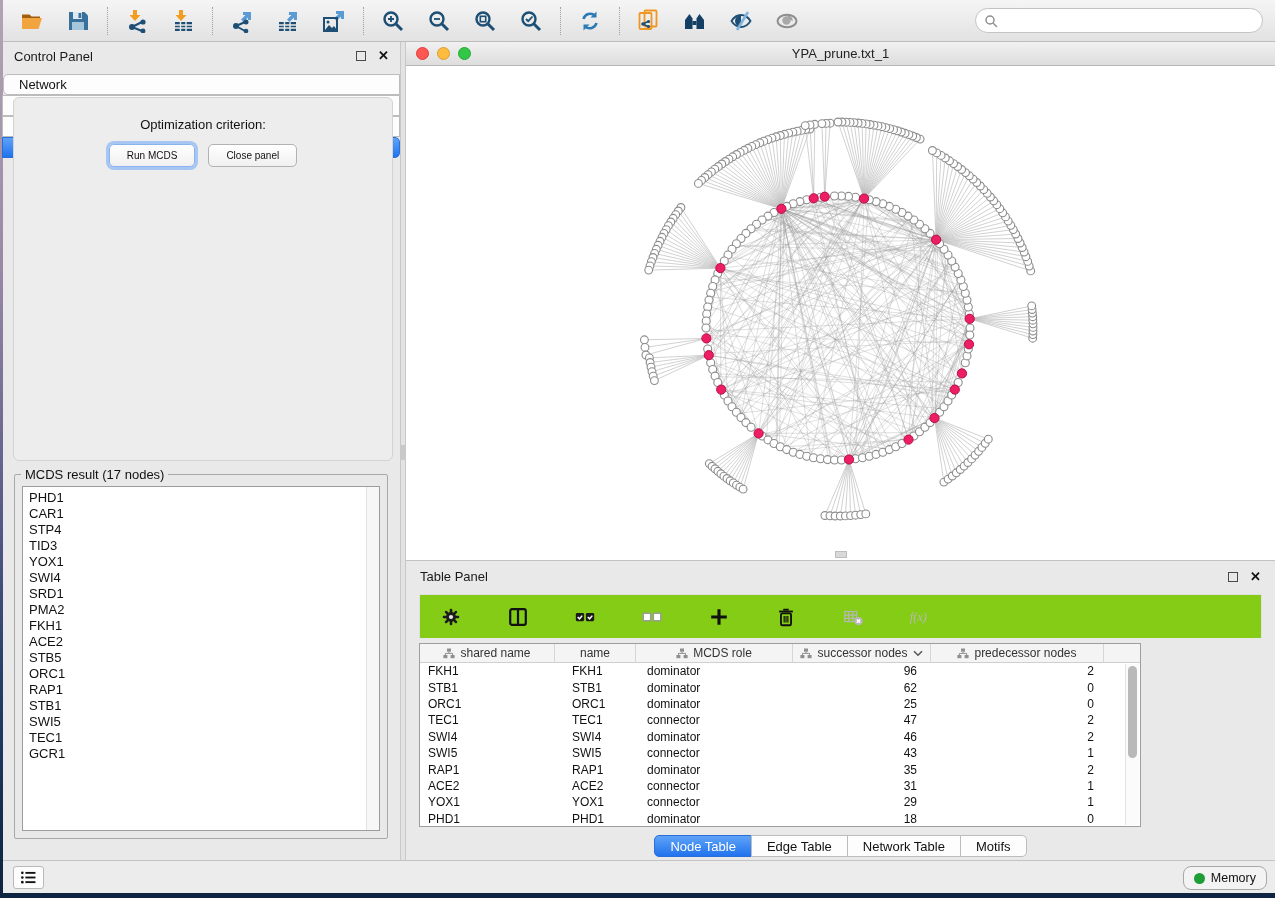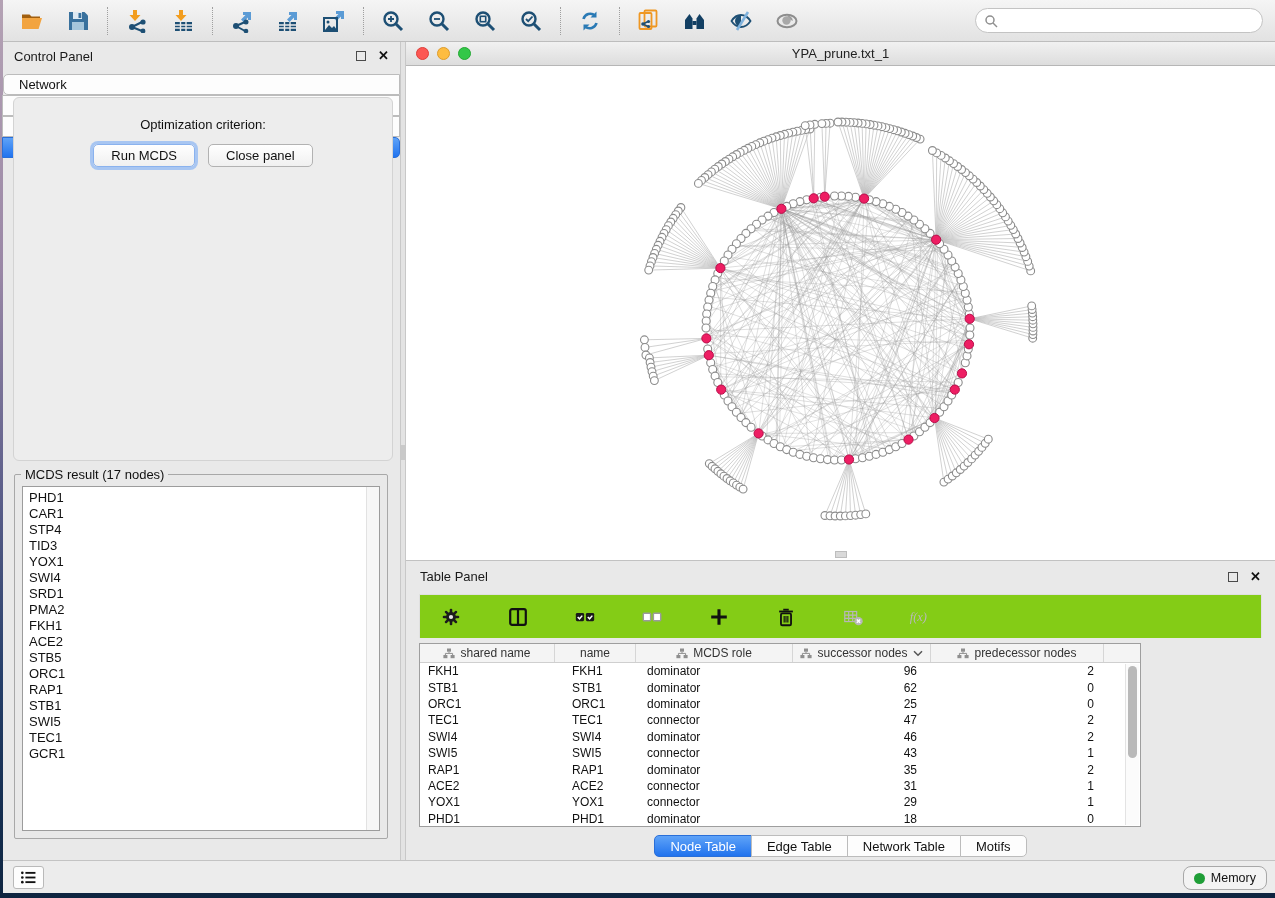--- a/index.html
+++ b/index.html
@@ -37,21 +37,21 @@
   .cp-box { position:absolute; left:10px; top:55px; width:380px; height:364px;
     background:#ededed; border:1px solid #d3d3d3; border-radius:6px; }
   .cp-label { text-align:center; font-size:13px; color:#111; margin-top:19px; }
   .cp-select { margin:9px auto 0; width:312px; height:24px; background:#fff; border:1px solid #b3b3b3;
     border-radius:5px; display:flex; align-items:center; font-size:13px; color:#111; }
   .cp-select .val { padding-left:9px; flex:1; }
   .stepper { width:19px; height:20px; margin-right:2px; border-radius:4px;
     background:linear-gradient(#6cb0fc,#2d7bf0); display:flex; flex-direction:column; align-items:center; justify-content:center; gap:2px; }
   .stepper svg { width:9px; height:6px; }
   .cp-buttons { display:flex; justify-content:center; gap:13px; margin-top:12px; }
-  .mac-btn { height:23px; padding:0 17px; font-size:13px; color:#111;
+  .mac-btn { height:23px; padding:0 17px; font-size:10px; color:#111;
     background:linear-gradient(#ffffff,#f0f0f0); border:1px solid #b2b2b2; border-radius:5px; }
   .mac-btn.focused { box-shadow:0 0 0 3px rgba(112,166,245,.55); border-color:#8ab2ee; }
   .mcds-fieldset { position:absolute; left:11px; top:425px; width:374px; height:372px;
     border:1px solid #a8a8a8; border-radius:2px; }
   .mcds-fieldset legend { font-size:13px; color:#111; margin-left:6px; padding:0 4px; }
   .mcds-list { position:absolute; left:7px; right:7px; top:4px; bottom:7px; background:#fff;
     border:1px solid #9c9c9c; overflow:hidden; }
   .mcds-scroll { position:absolute; right:0; top:0; bottom:0; width:13px; background:#f7f7f7; border-left:1px solid #e2e2e2; }
   .mcds-items { padding:3px 0 0 6px; }
   .mcds-item { font-size:13px; line-height:16px; color:#111; }

